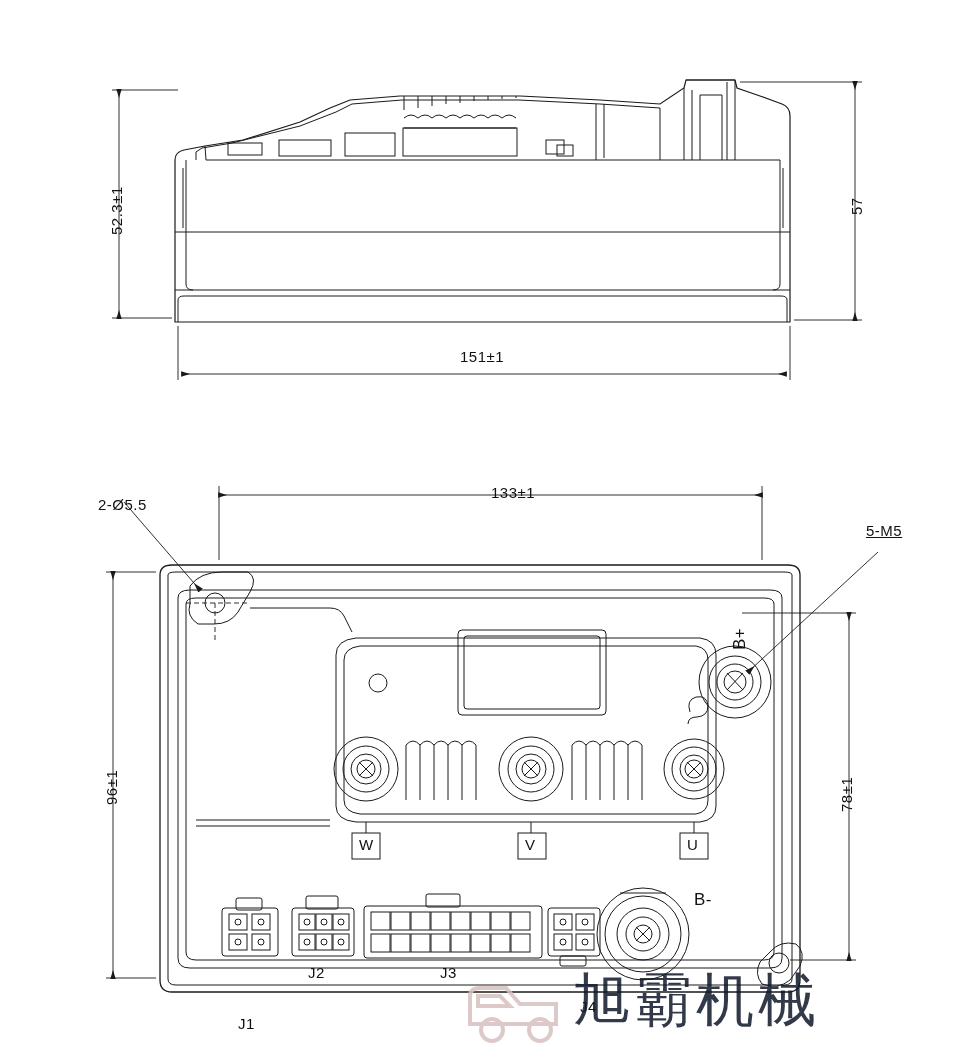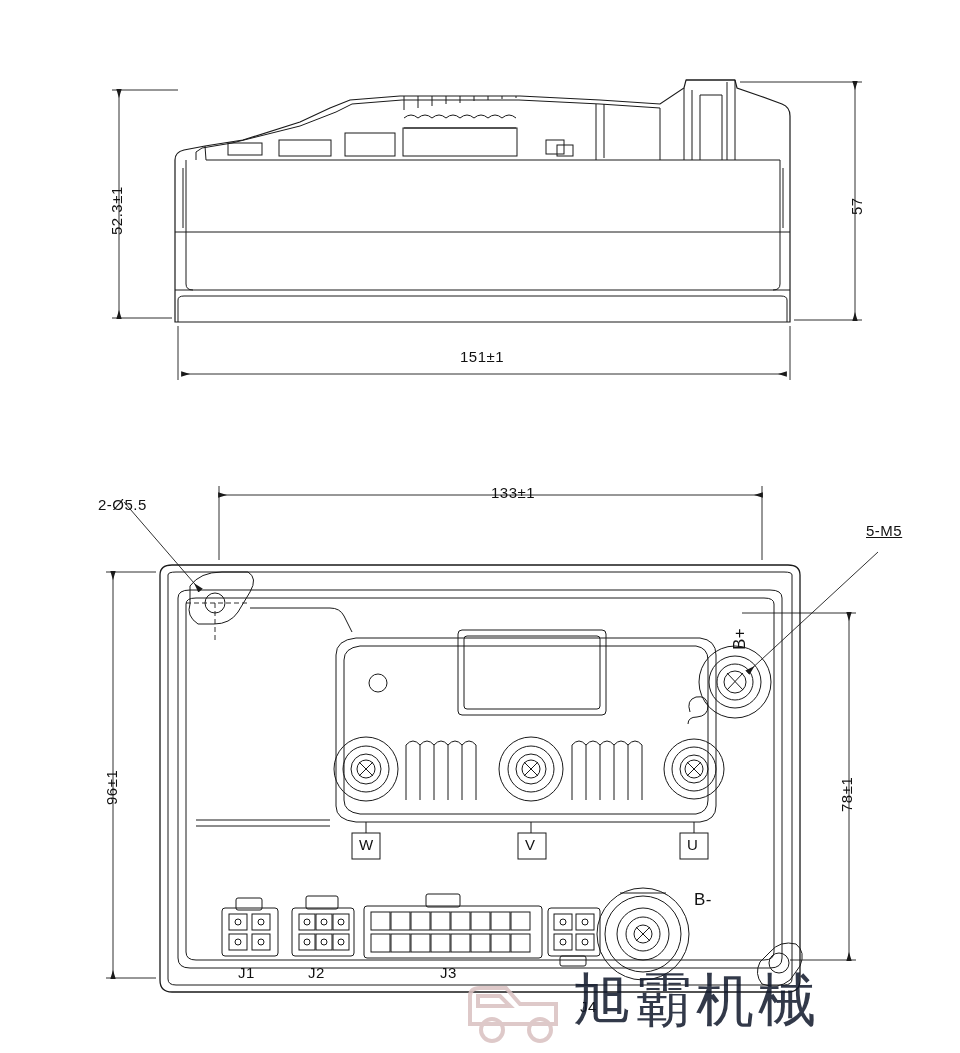--- a/index.html
+++ b/index.html
@@ -311,21 +311,21 @@
 
   <div class="lbl" style="left:98px; top:496px;">2-Ø5.5</div>
   <div class="lbl" style="left:866px; top:522px;text-decoration:underline;">5-M5</div>
 
   <div class="lbl big vert" style="left:730px; top:650px;">B+</div>
   <div class="lbl big" style="left:694px; top:890px;">B-</div>
   <div class="lbl" style="left:359px; top:836px;">W</div>
   <div class="lbl" style="left:525px; top:836px;">V</div>
   <div class="lbl" style="left:687px; top:836px;">U</div>
 
-  <div class="lbl" style="left:238px; top:964px;">J1</div>
+  <div class="lbl" style="left:238px; top:1015px;">J1</div>
   <div class="lbl" style="left:308px; top:964px;text-align:center;">J2</div>
   <div class="lbl" style="left:440px; top:964px;">J3</div>
   <div class="lbl" style="left:580px; top:964px;margin-top:34px;">J4</div>
 
   <div class="wm" style="left:572px; top:962px;">旭霸机械</div>
 
   <svg class="draw" viewBox="0 0 960 1053" style="pointer-events:none;">
     <g fill="none" stroke="#d9c0c0" stroke-width="4" opacity="0.85">
       <path d="M470,1010 L470,996 Q470,988 480,988 L506,988 L520,1004 L556,1004 L556,1024 L470,1024 Z"></path>
       <circle cx="492" cy="1030" r="11"></circle>

